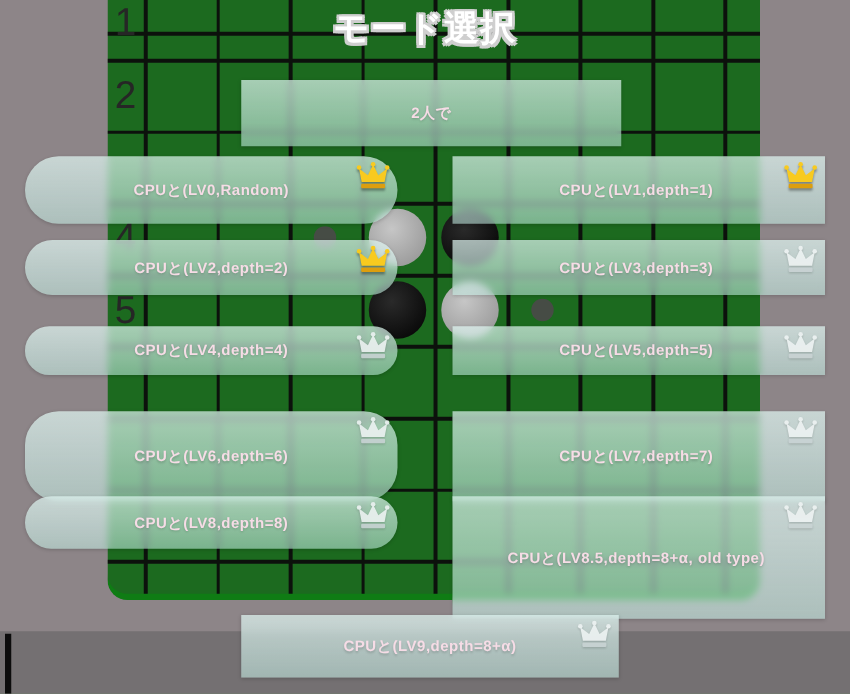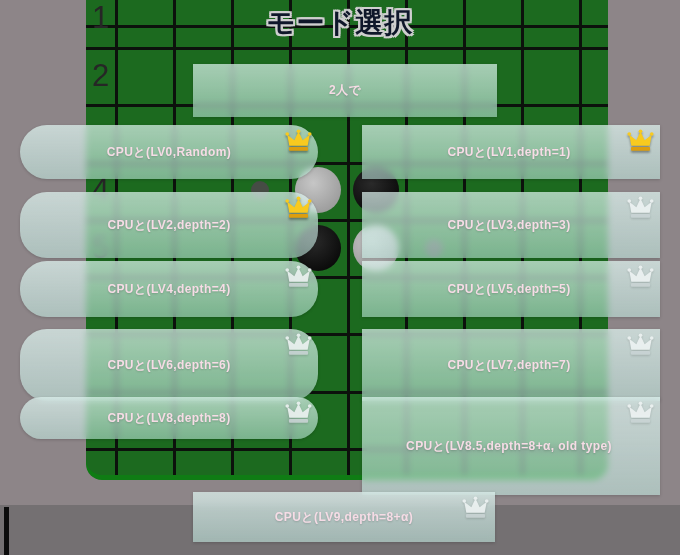--- a/index.html
+++ b/index.html
@@ -40,21 +40,21 @@
   .d-b2{left:209px;top:225px}
   .d-w2{left:267px;top:225px}
 
   .hint{position:absolute;width:18px;height:18px;border-radius:50%;background:#4e474c;opacity:.85;}
   .h1{left:165px;top:181px}
   .h2{left:339px;top:239px}
 
   
   .title{
     position:absolute;left:0;top:4px;width:680px;margin:0;box-sizing:border-box;
-    text-align:center;font-size:28px;font-weight:bold;letter-spacing:1px;color:#0f172a;
+    text-align:center;font-size:28px;font-weight:bold;letter-spacing:1px;color:#ffffff;
     text-shadow:
       -2px -2px 0 #cfcfcf, 2px -2px 0 #cfcfcf, -2px 2px 0 #cfcfcf, 2px 2px 0 #cfcfcf,
       -2px 0 0 #cfcfcf, 2px 0 0 #cfcfcf, 0 -2px 0 #cfcfcf, 0 2px 0 #cfcfcf;
     z-index:5;
   }
 
   
   .btn{
     position:absolute;z-index:10;border:none;cursor:pointer;
     display:flex;align-items:center;justify-content:center;
@@ -63,22 +63,22 @@
     box-shadow:0 1px 3px rgba(0,0,0,.18);
     color:#f6dce6;font-weight:bold;font-size:12px;letter-spacing:.4px;
     font-family:"Liberation Sans", sans-serif;
     text-shadow:0 1px 2px rgba(0,0,0,.18);
     padding:0 26px;box-sizing:border-box;line-height:1.35;text-align:center;
   }
   .btn-two{left:193px;top:64px;width:304px;height:53px;}
   .col-l{left:20px;width:298px;border-radius:27px;}
   .col-r{left:362px;width:298px;padding-left:22px;}
   .row-a{top:125px;height:54px}
-  .row-b{top:192px;height:66px}
-  .row-c{top:261px;height:56px}
+  .row-b{top:192px;height:44px}
+  .row-c{top:261px;height:39px}
   .row-d{top:329px;height:72px}
   .row-e{top:397px;height:42px}
   .btn-lv85{height:98px;}
   .btn-lv9{left:193px;top:492px;width:302px;height:50px;}
 
   
   .crown{position:absolute;top:4px;right:6px;width:27px;height:25px;z-index:11;}
   .crown svg{width:100%;height:100%;display:block;}
   .crown.gold{--c1:#f8ca1f;--c2:#dd9e0e;filter:drop-shadow(0 2px 1px rgba(0,0,0,.35));}
   .crown.silver{--c1:#eef3f3;--c2:#c9d3d4;opacity:.88;filter:drop-shadow(0 1px 1px rgba(0,0,0,.18));}

